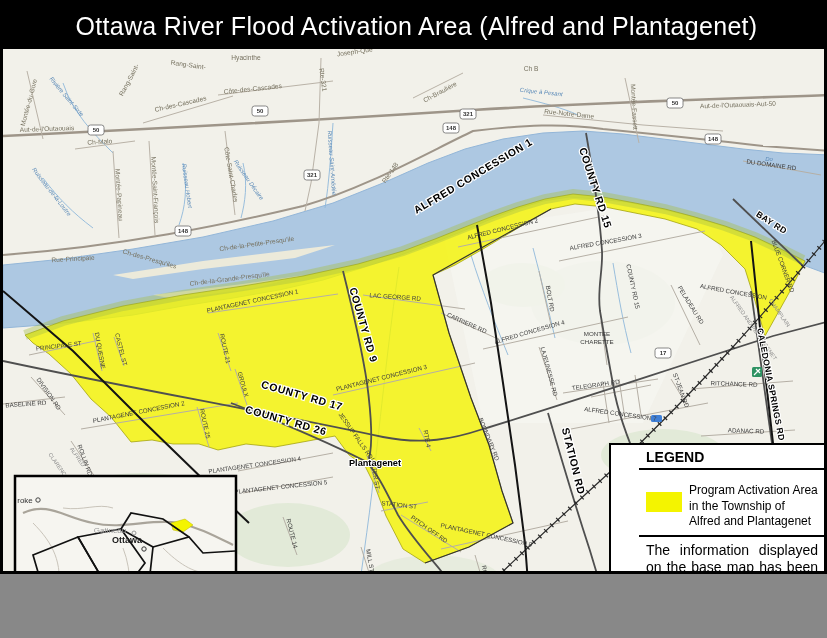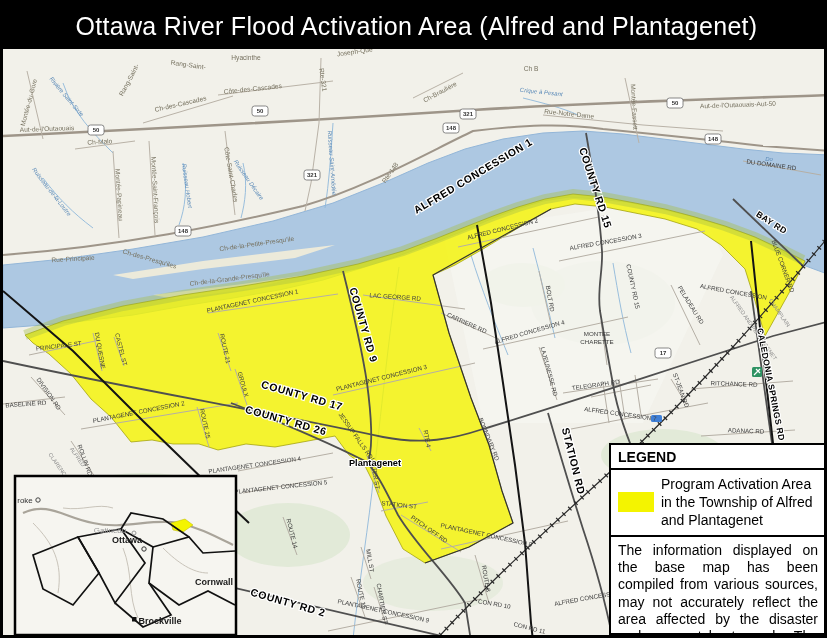--- a/index.html
+++ b/index.html
@@ -1,39 +1,39 @@
 <!DOCTYPE html>
 <html><head>
 <meta charset="utf-8">
 <style>
   html,body{margin:0;padding:0;background:#888;}
-  .page{position:relative;width:827px;height:638px;background:#0f766e;overflow:hidden;
+  .page{position:relative;width:827px;height:574px;background:#0f766e;overflow:hidden;
         font-family:"Liberation Sans",sans-serif;box-sizing:border-box;border:3px solid #000;}
   .titlebar{position:absolute;left:0;top:0;width:827px;height:46px;background:#000;color:#fff;
         font-size:25px;line-height:46px;text-align:center;letter-spacing:.3px;z-index:5;}
   #mapsvg{position:absolute;left:0;top:46px;width:827px;height:592px;z-index:1;}
   text{font-family:"Liberation Sans",sans-serif;}
   .qc{fill:#76715f;font-size:6.6px;}
   .on{fill:#3c3c3c;font-size:6.2px;}
   .wtr{fill:#5b8ab8;font-size:6px;font-style:italic;}
   .bdy{fill:#8d8d8d;font-size:5.6px;}
   .big{fill:#000;font-size:10.5px;font-weight:bold;stroke:#fff;stroke-width:2.4px;paint-order:stroke;letter-spacing:.6px;}
   .big2{fill:#000;font-size:8.6px;font-weight:bold;stroke:#fff;stroke-width:2.2px;paint-order:stroke;letter-spacing:.4px;}
   .town{fill:#000;font-size:9.2px;font-weight:bold;stroke:#fff;stroke-width:2px;paint-order:stroke;}
   .shield-t{fill:#333;font-size:6px;font-weight:bold;}
   .ins-bk{fill:#1a1a1a;font-size:9px;font-weight:bold;}
   .ins-gr{fill:#9a9a9a;font-size:8px;}
   .ins-dk{fill:#333;font-size:8px;}
   
   .legend{position:absolute;left:606px;top:440px;width:218px;height:192px;background:#fff;
-          border:2px solid #000;box-sizing:border-box;z-index:6;display:flex;flex-direction:column;}
+          border:2px solid #000;box-sizing:border-box;z-index:6;display:flex;flex-direction:column;padding-left:28px;}
   .lg-head{font-size:14px;font-weight:bold;padding:4px 7px 3px 7px;border-bottom:2px solid #000;}
   .lg-item{display:flex;align-items:center;gap:7px;padding:5px 7px;border-bottom:2px solid #000;}
   .swatch{width:36px;height:20px;flex:0 0 36px;background:#f4f400;}
-  .lg-item .lbl{font-size:14px;line-height:1.3;}
+  .lg-item .lbl{font-size:12px;line-height:1.3;margin-top:8px;}
   .lg-text{font-size:14px;line-height:1.24;text-align:justify;padding:5px 7px 2px 7px;}
   .lg-attr{font-size:6.6px;line-height:1.25;padding:3px 7px 0 7px;white-space:pre-line;}
   .lg-scale{margin-top:auto;}
   .sc-num{font-size:6.4px;fill:#222;}
   .sc-unit{font-size:6.4px;fill:#222;}
 </style>
 </head>
 <body>
 
 <div class="page">

